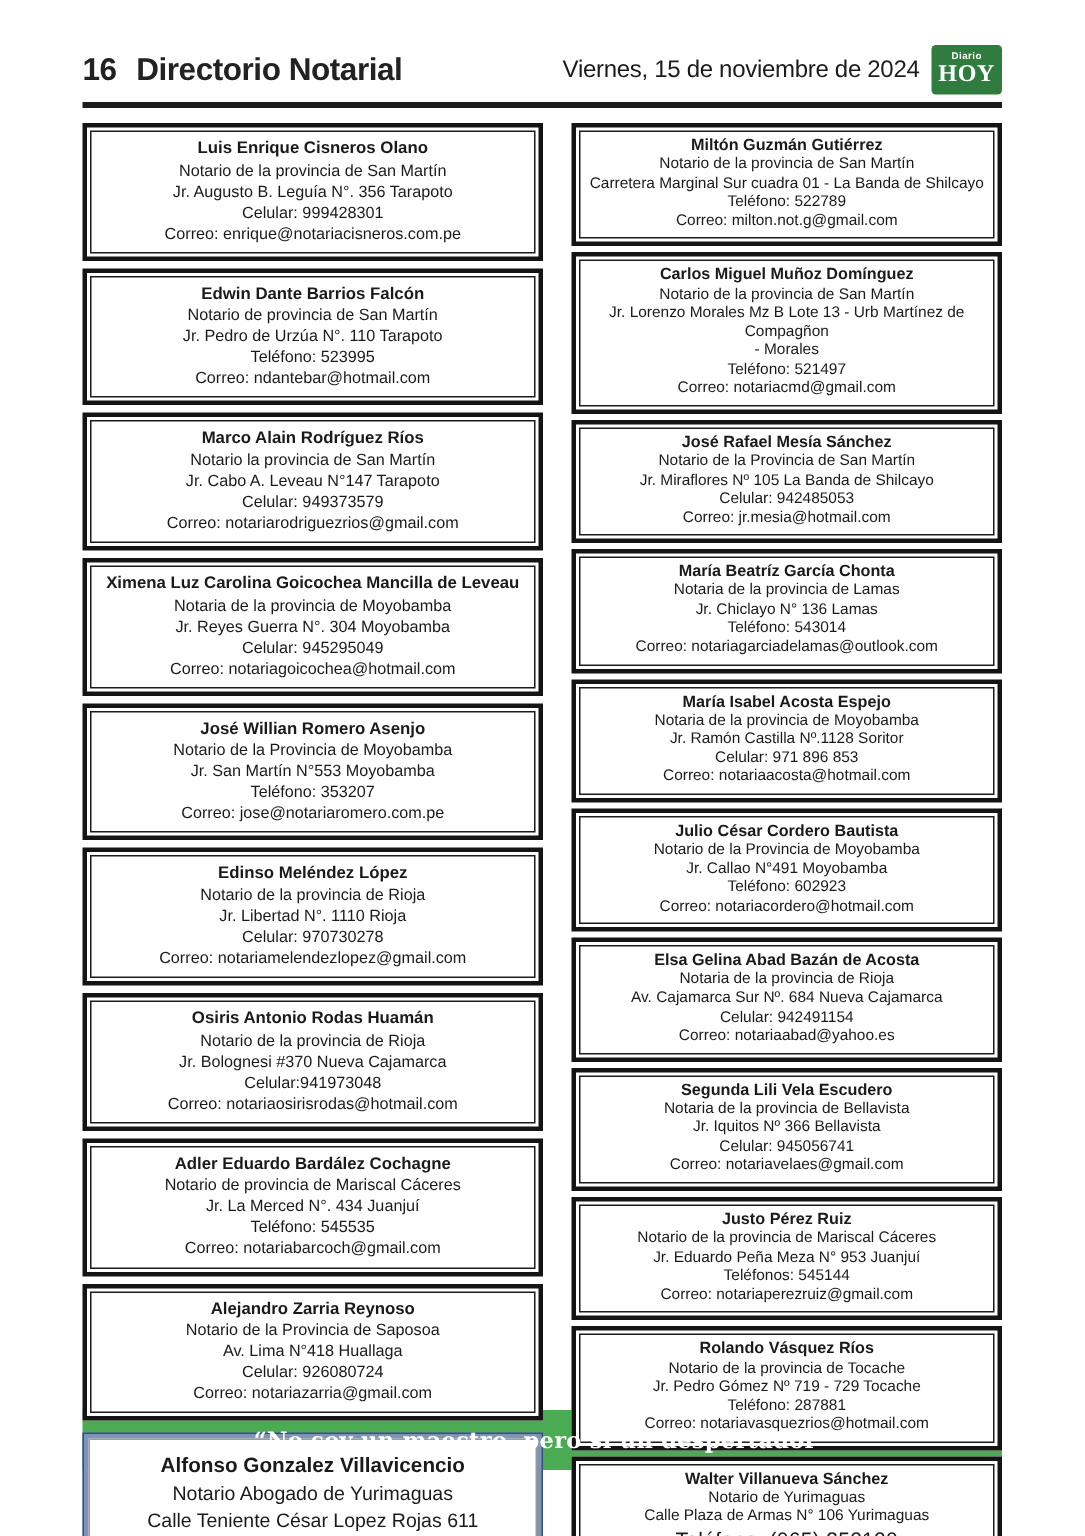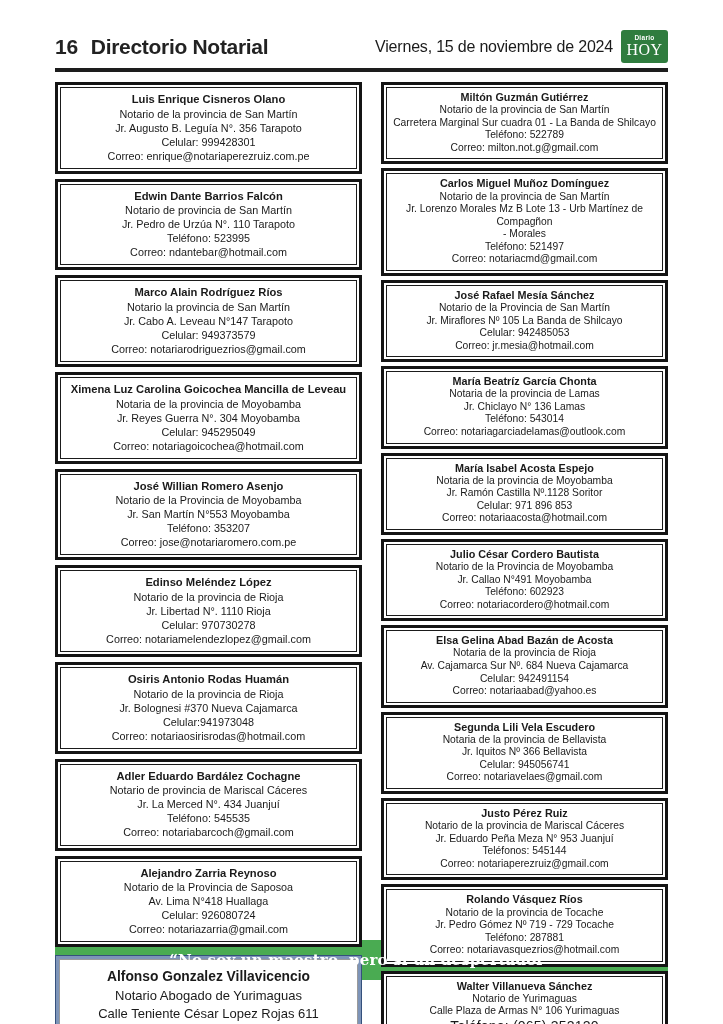--- a/index.html
+++ b/index.html
@@ -27,21 +27,21 @@
   .masthead-right {
     margin-left: auto; display: flex; align-items: center; gap: 8px;
   }
   .date-text { font-size: 16px; color: #1b1b1b; letter-spacing: -0.2px; }
   .logo {
     width: 47px; height: 33px; border-radius: 3px;
     display: flex; flex-direction: column; align-items: center; justify-content: center;
     color: #fff; line-height: 1;
   }
   .logo-top { font-size: 6.5px; font-weight: bold; letter-spacing: 0.3px; margin-bottom: 1px; }
-  .logo-main { font-family: "Liberation Serif", serif; font-weight: normal; font-size: 16px; letter-spacing: 0.5px; text-align: right; }
+  .logo-main { font-family: "Liberation Serif", serif; font-weight: bold; font-size: 16px; letter-spacing: 0.5px; text-align: right; }
   
   .columns { display: flex; gap: 7px; margin-top: 10px; height: 849px; }
   .col { display: flex; flex-direction: column; }
   .col-left  { width: 307px; }
   .col-right { width: 299px; padding-left: 12px; }
   .col-left  .entry { margin-bottom: 5px; }
   .col-right .entry { margin-bottom: 4px; }
   .entry {
     border: 3px solid #141414;
     padding: 2px;
@@ -104,21 +104,21 @@
   </div>
 
   <div class="columns">
     <div class="col col-left" id="col-left">
         <div class="entry">
           <div class="entry-inner">
             <div class="entry-name">Luis Enrique Cisneros Olano</div>
             <div class="entry-line">Notario de la provincia de San Martín</div>
             <div class="entry-line">Jr. Augusto B. Leguía N°. 356 Tarapoto</div>
             <div class="entry-line">Celular: 999428301</div>
-            <div class="entry-line">Correo: enrique@notariaperezruiz.com.pe</div>
+            <div class="entry-line">Correo: enrique@notariacisneros.com.pe</div>
           </div>
         </div>
         <div class="entry">
           <div class="entry-inner">
             <div class="entry-name">Edwin Dante Barrios Falcón</div>
             <div class="entry-line">Notario de provincia de San Martín</div>
             <div class="entry-line">Jr. Pedro de Urzúa N°. 110 Tarapoto</div>
             <div class="entry-line">Teléfono: 523995</div>
             <div class="entry-line">Correo: ndantebar@hotmail.com</div>
           </div>

